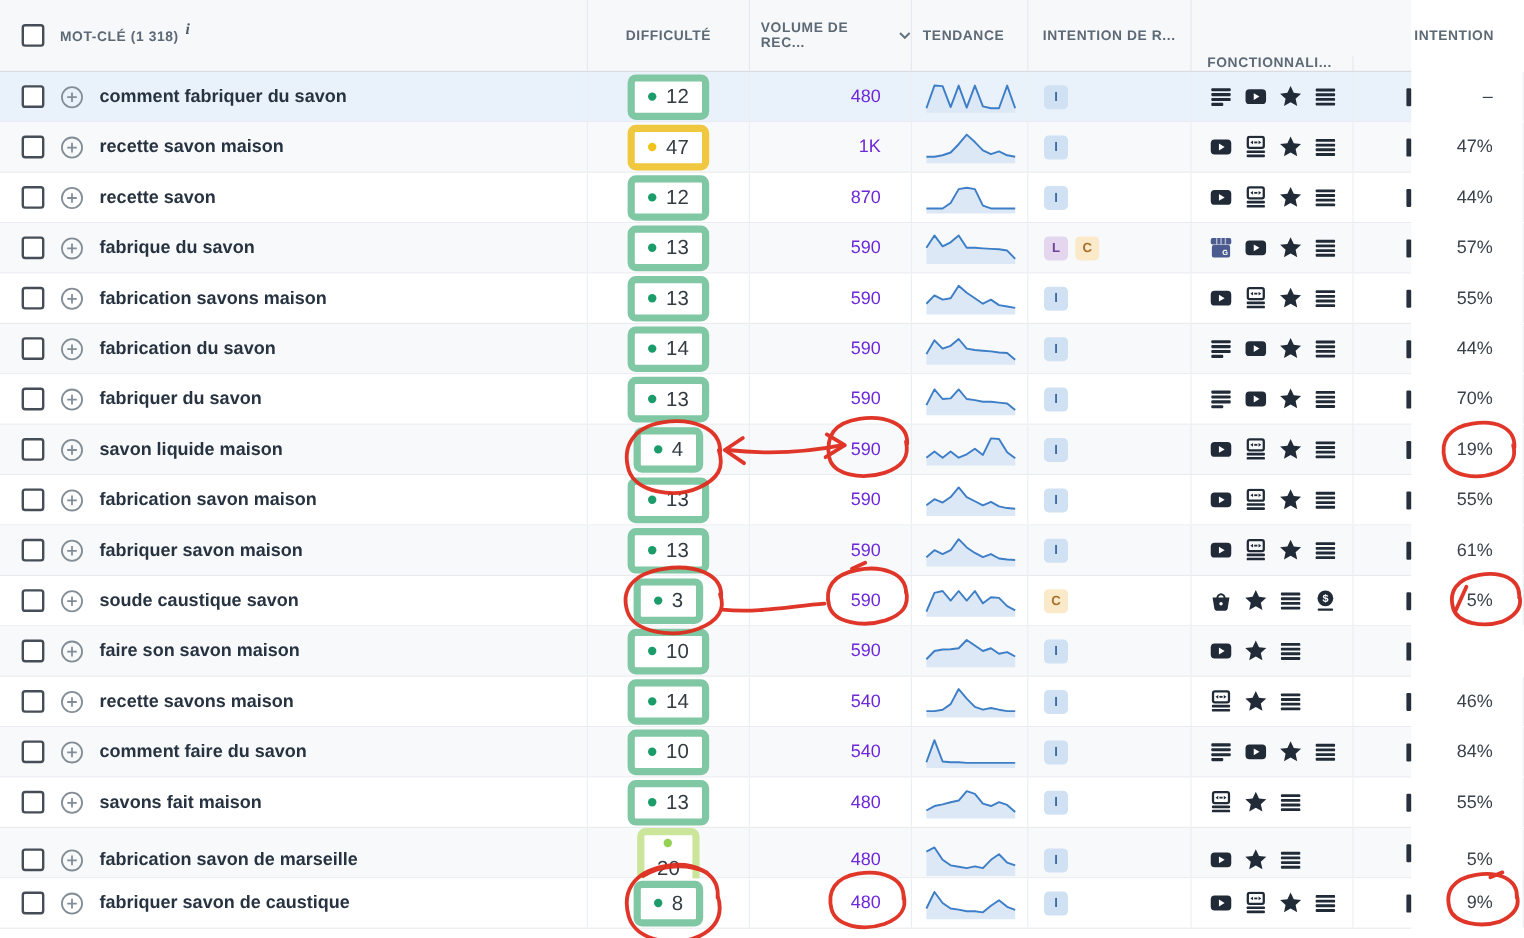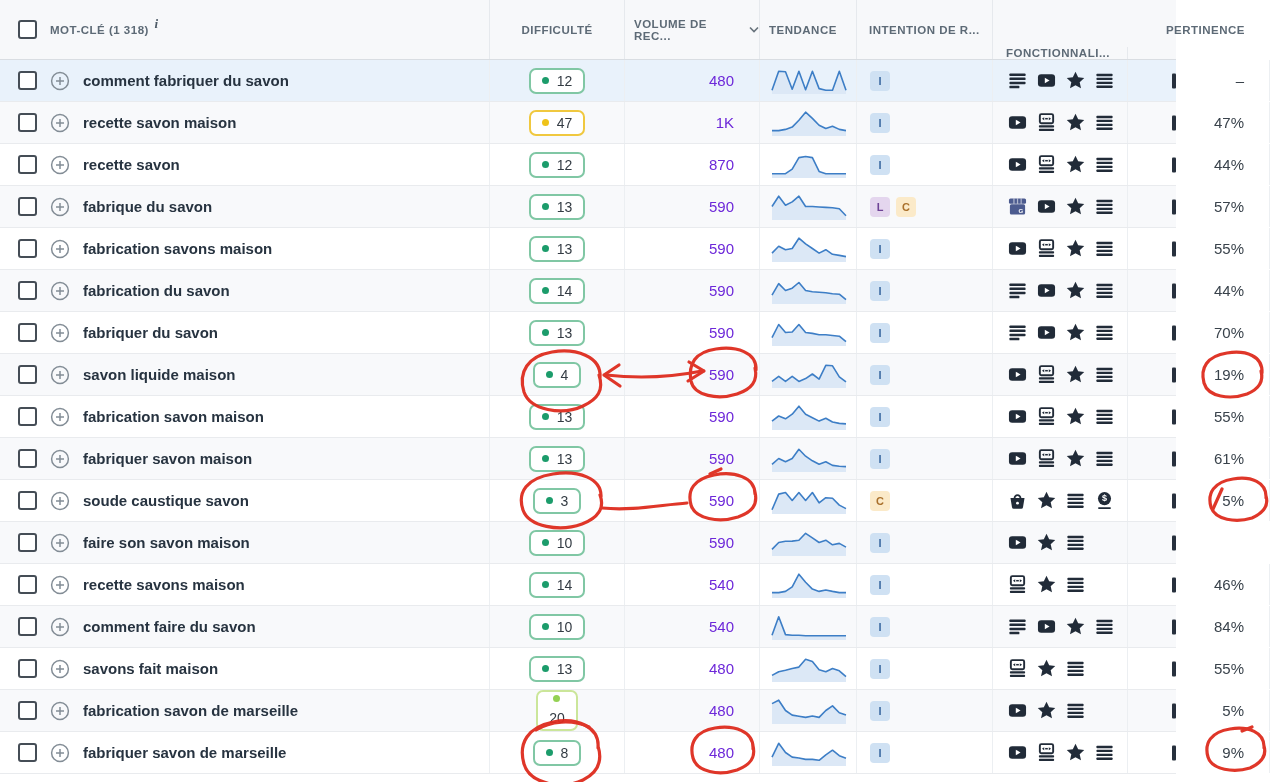--- a/index.html
+++ b/index.html
@@ -23,22 +23,22 @@
   .c-feat{padding-left:15px;gap:10px;}
   .c-pert{justify-content:flex-end;padding-right:25px;font-size:15px;color:#39424b;}
   .h-diff{justify-content:center;}
   .h-vol{padding-left:9px;gap:7px;}
   .h-trend{padding-left:9px;}
   .h-int{padding-left:12px;}
   .h-feat{padding-left:13px;margin-top:47px;}
   .h-pert{justify-content:flex-end;padding-right:25px;}
   .cbx{width:15px;height:15px;border:2px solid #454d56;border-radius:3px;background:#fff;flex:0 0 auto;}
   .kw-text{font-size:15px;color:#273340;}
-  .badge{display:inline-flex;align-items:center;gap:8px;background:#fff;border:2px solid #a3a3a3;
-    border-radius:7px;padding:3px 11px;font-size:14px;color:#333b43;}
+  .badge{display:inline-flex;align-items:center;gap:8px;background:#fff;border:6px solid #a3a3a3;
+    border-radius:7px;padding:3px 11px;font-size:17px;color:#333b43;}
   .badge .dot{width:7px;height:7px;border-radius:50%;background:#1c9c6b;}
   .intent{width:20px;height:20px;border-radius:4px;display:inline-flex;align-items:center;
     justify-content:center;font-size:11px;font-weight:700;}
   .feat-ic{display:inline-flex;align-items:center;}
   .count{font-weight:700;color:#5d6a76;}
   .info-i{font-family:"Liberation Serif",serif;font-style:italic;font-weight:700;font-size:13px;
     color:#4d5a66;position:relative;top:-6px;margin-left:2px;}
   .edge-mark{position:absolute;right:0;top:50%;transform:translateY(-50%);width:4px;height:15px;
     background:#27303d;border-radius:1px;}
   #anno{position:absolute;left:0;top:0;pointer-events:none;z-index:50;}
@@ -68,21 +68,21 @@
     <div class="h-trend">
         <span>TENDANCE</span>
       </div>
     <div class="h-int">
         <span>INTENTION DE R...</span>
       </div>
     <div class="h-feat">
         <span>FONCTIONNALI...</span>
       </div>
     <div class="h-pert">
-        <span>PERTINENCE</span>
+        <span>INTENTION</span>
       </div>
   </div>
   <div>
   <div class="row hl">
     <div class="c-kw">
       <span class="cbx"></span>
       <span class="plus" style="display:inline-flex;">
         <svg width="20" height="20">
               <circle cx="10" cy="10" r="8.4" fill="none" stroke="#838d96" stroke-width="1.5"></circle>
               <path d="M10 6 V14 M6 10 H14" stroke="#838d96" stroke-width="1.5"></path>
@@ -997,21 +997,21 @@
 
   <div class="row">
     <div class="c-kw">
       <span class="cbx"></span>
       <span class="plus" style="display:inline-flex;">
         <svg width="20" height="20">
               <circle cx="10" cy="10" r="8.4" fill="none" stroke="#838d96" stroke-width="1.5"></circle>
               <path d="M10 6 V14 M6 10 H14" stroke="#838d96" stroke-width="1.5"></path>
             </svg>
       </span>
-      <span class="kw-text">fabriquer savon de marseille</span>
+      <span class="kw-text">fabriquer savon de caustique</span>
     </div>
     <div class="c-diff">
       <span class="badge" style="border-color: rgb(128, 199, 164);">
         <span class="dot" style="background: rgb(28, 156, 107);"></span>
         <span>8</span>
       </span>
     </div>
     <div class="c-vol">
           <span>480</span>
         </div>

